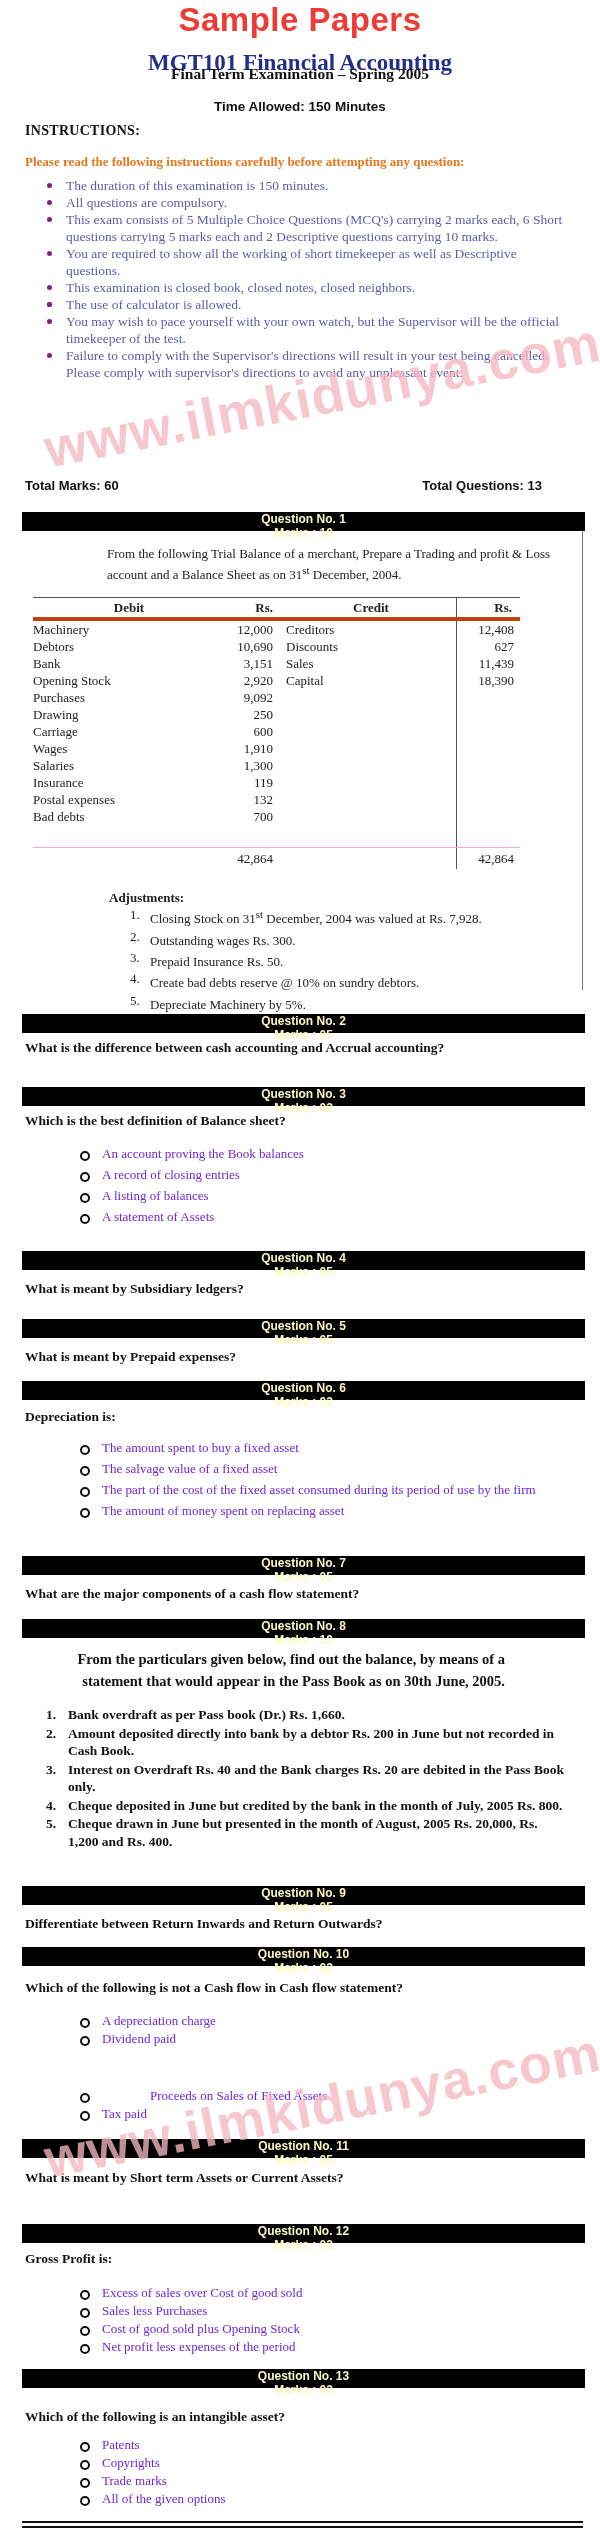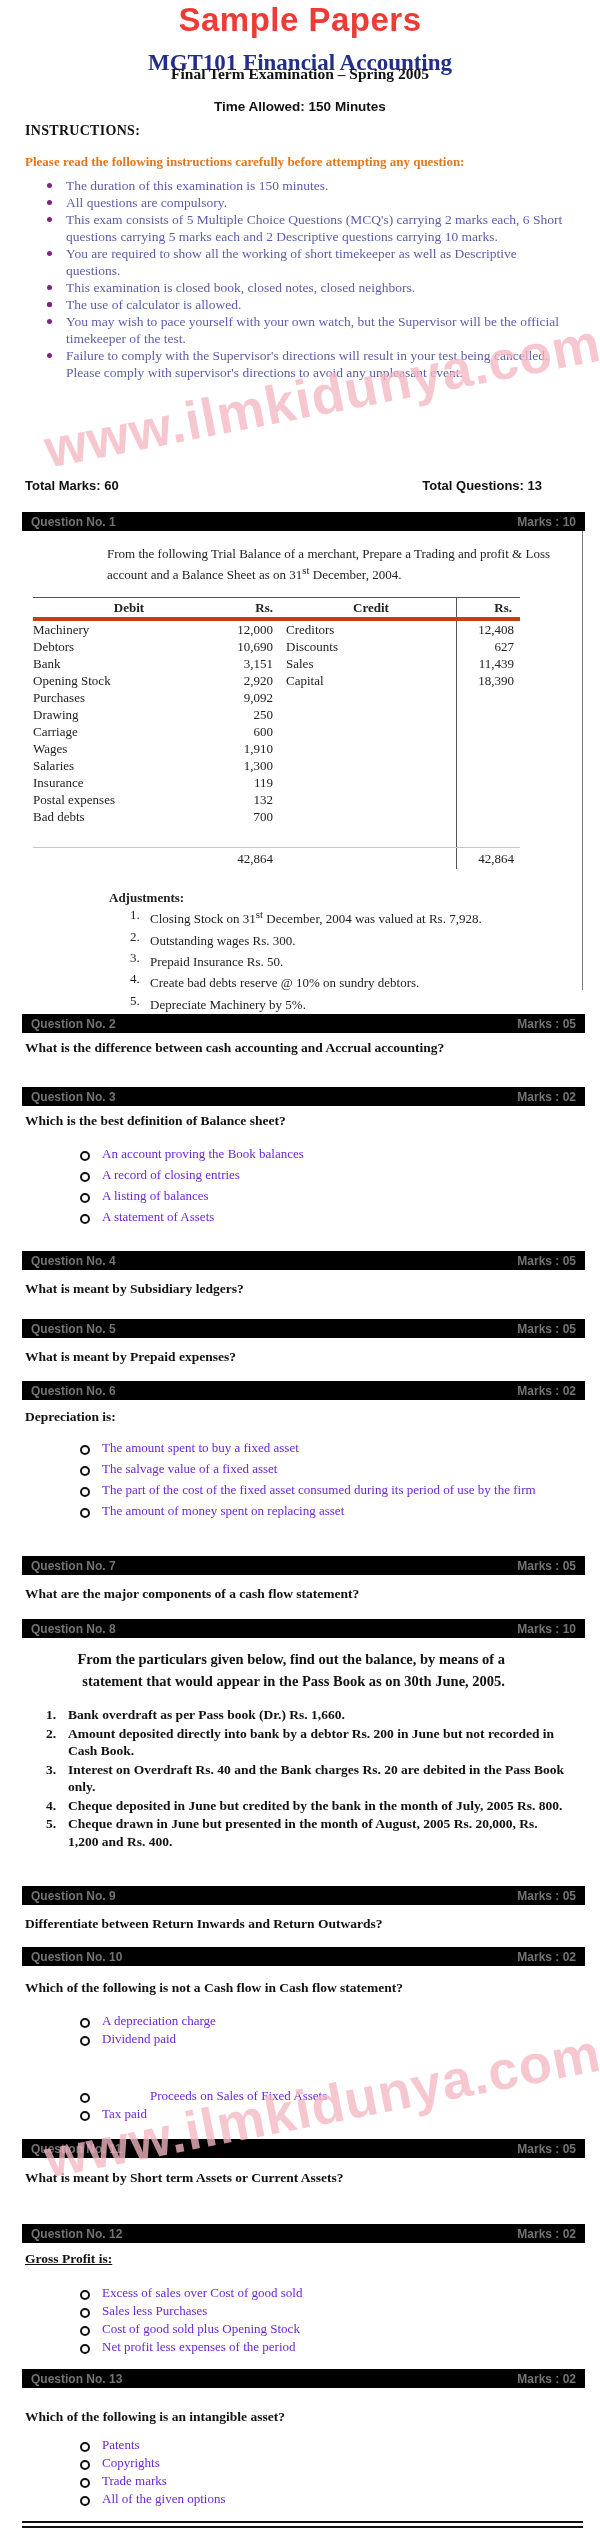--- a/index.html
+++ b/index.html
@@ -17,23 +17,23 @@
 
   .bullets { width:522px; }
   .blt { position:relative; padding-left:21px; font:13.5px "Liberation Serif", serif;
          color:#5c5ea9; line-height:17px; }
   .dot { position:absolute; left:2px; top:6px; width:5px; height:5px; background:#7d2483; border-radius:50%; }
 
   .totals { display:flex; justify-content:space-between;
             font:bold 13px "Liberation Sans", sans-serif; color:#111; }
 
   .bar { position:absolute; left:22px; width:563px; height:19px; background:#000000;
-         color:#737373; font:bold 12px "Liberation Sans", sans-serif;
+         color:#fef9c3; font:bold 12px "Liberation Sans", sans-serif;
          display:flex; justify-content:space-between; align-items:center;
-         padding:0 9px; box-sizing:border-box; }
+         padding:0 9px; box-sizing:border-box;flex-direction:column; }
 
   .stem { position:absolute; left:25px; font:bold 13.5px "Liberation Serif", serif; color:#111; }
   .stem-lg { font-size:14.5px; line-height:22px; width:480px;text-align:right; }
 
   .opts { position:absolute; left:80px; width:490px; }
   .opt { display:flex; align-items:center; margin-bottom:2px;
          font:13px "Liberation Serif", serif; color:#6d28d9; line-height:16px; }
   .opts-loose .opt { margin-bottom:5px; }
   .opt.gap { margin-top:41px;gap:48px; }
   .ring { flex:none; width:6px; height:6px; border:2px solid #111; border-radius:50%;
@@ -358,21 +358,21 @@
   <div class="bar" style="top:2139px;">
     <span>Question No. 11</span>
     <span>Marks : 05</span>
   </div>
   <div class="stem" style="top:2170px;">What is meant by Short term Assets or Current Assets?</div>
 
   <div class="bar" style="top:2224px;">
     <span>Question No. 12</span>
     <span>Marks : 02</span>
   </div>
-  <div class="stem" style="top:2251px;text-decoration:underline;">Gross Profit is:</div>
+  <div class="stem" style="top:2251px;">Gross Profit is:</div>
   <div class="opts" style="top:2285px;">
     <div class="opt">
         <span class="ring"></span>
         <span>Excess of sales over Cost of good sold</span>
       </div>
     <div class="opt">
         <span class="ring"></span>
         <span>Sales less Purchases</span>
       </div>
     <div class="opt">

